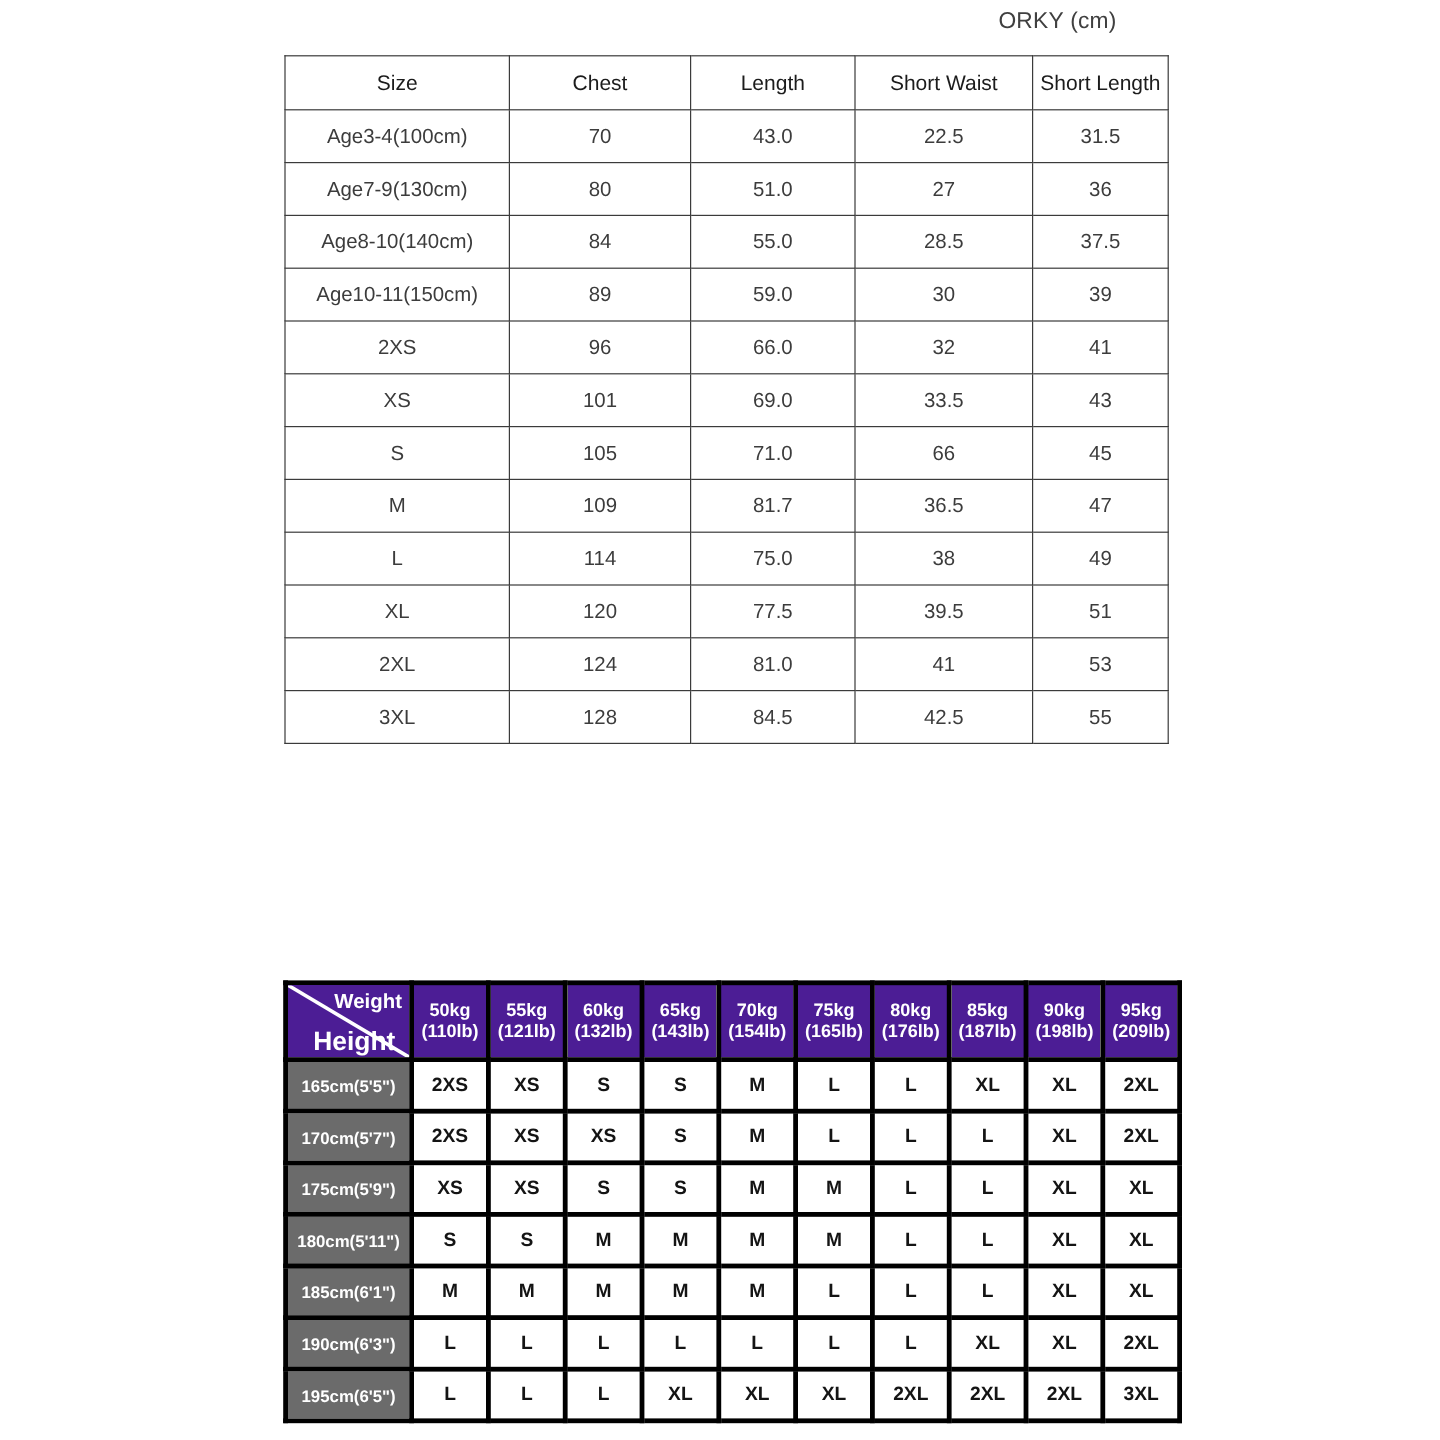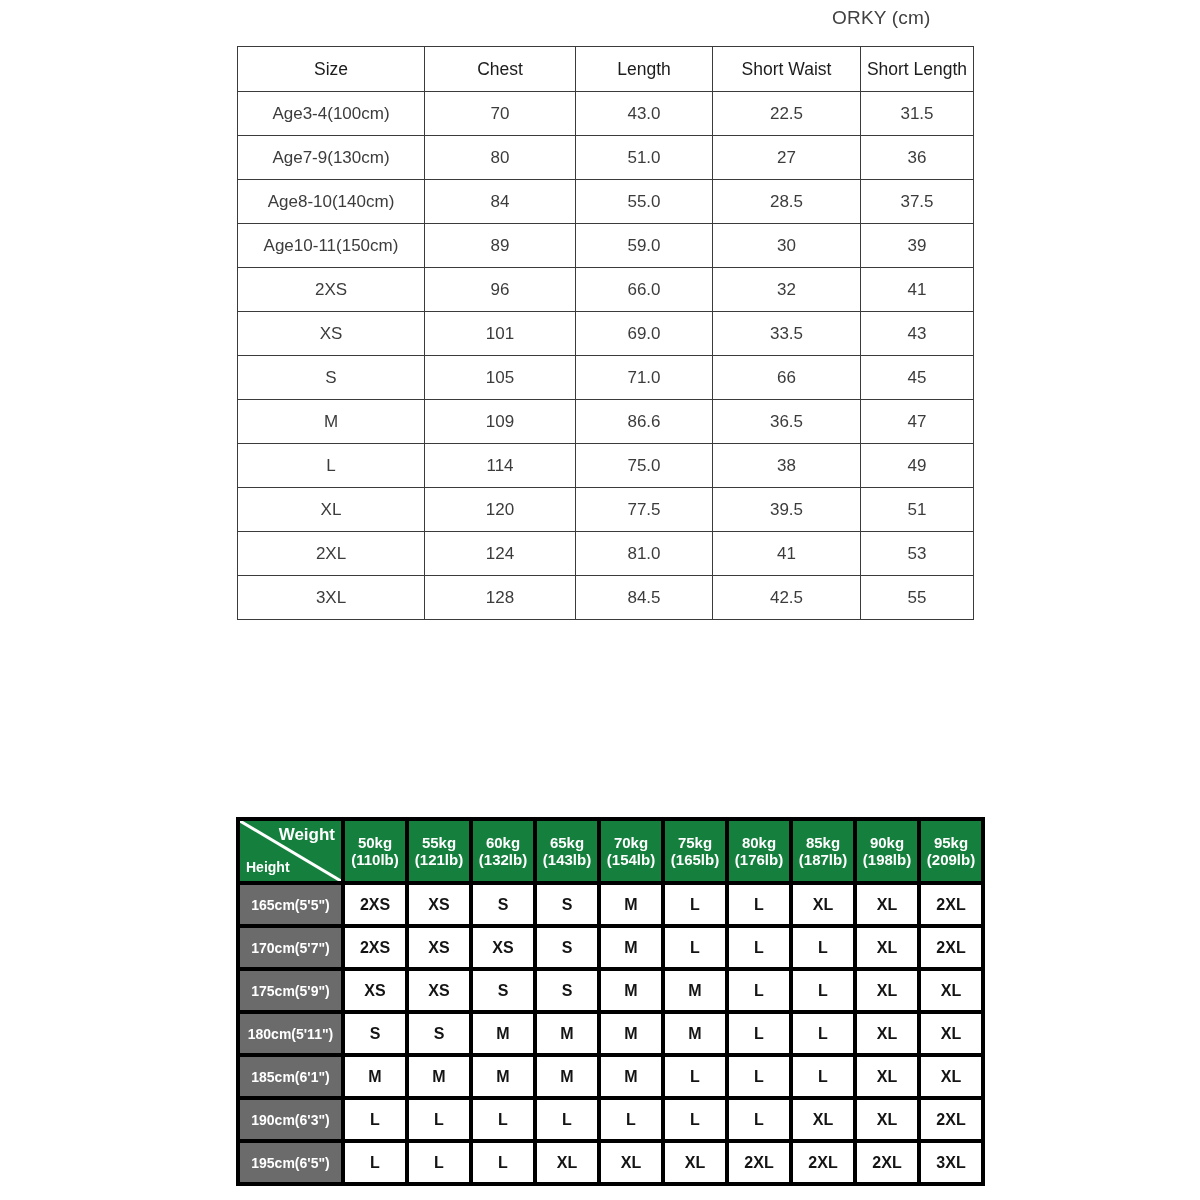--- a/index.html
+++ b/index.html
@@ -27,30 +27,30 @@
   .fit-table{
     position:absolute;left:236px;top:817px;border-collapse:collapse;table-layout:fixed;
   }
   .fit-table th,.fit-table td{
     border:4px solid #000000;text-align:center;vertical-align:middle;padding:0;
     overflow:hidden;white-space:nowrap;
   }
   .fit-table thead tr{height:64px;}
   .fit-table tbody tr{height:43px;}
   .fit-table thead th{
-    background:#15803d;color:#ffffff;font-weight:bold;font-size:15px;line-height:17px;
+    background:#4c1d95;color:#ffffff;font-weight:bold;font-size:15px;line-height:17px;
   }
   .fit-table tbody th{
     background:#6b6b6b;color:#ffffff;font-weight:bold;font-size:14px;
   }
   .fit-table td{background:#ffffff;color:#141414;font-weight:bold;font-size:16px;}
   .corner-cell{position:relative;}
   .corner-cell .diag{position:absolute;left:0;top:0;width:100%;height:100%;display:block;}
   .corner-weight{position:absolute;top:5px;right:6px;font-size:17px;}
-  .corner-height{position:absolute;bottom:5px;left:6px;font-size:14px;}
+  .corner-height{position:absolute;bottom:5px;left:21px;font-size:22px;}
 </style>
 </head>
 <body>
 
 <div>
 
   <div class="unit-label">ORKY (cm)</div>
 
   <table class="size-table">
     <colgroup>
@@ -115,21 +115,21 @@
         <tr>
           <td>S</td>
           <td>105</td>
           <td>71.0</td>
           <td>66</td>
           <td>45</td>
         </tr>
         <tr>
           <td>M</td>
           <td>109</td>
-          <td>86.6</td>
+          <td>81.7</td>
           <td>36.5</td>
           <td>47</td>
         </tr>
         <tr>
           <td>L</td>
           <td>114</td>
           <td>75.0</td>
           <td>38</td>
           <td>49</td>
         </tr>

